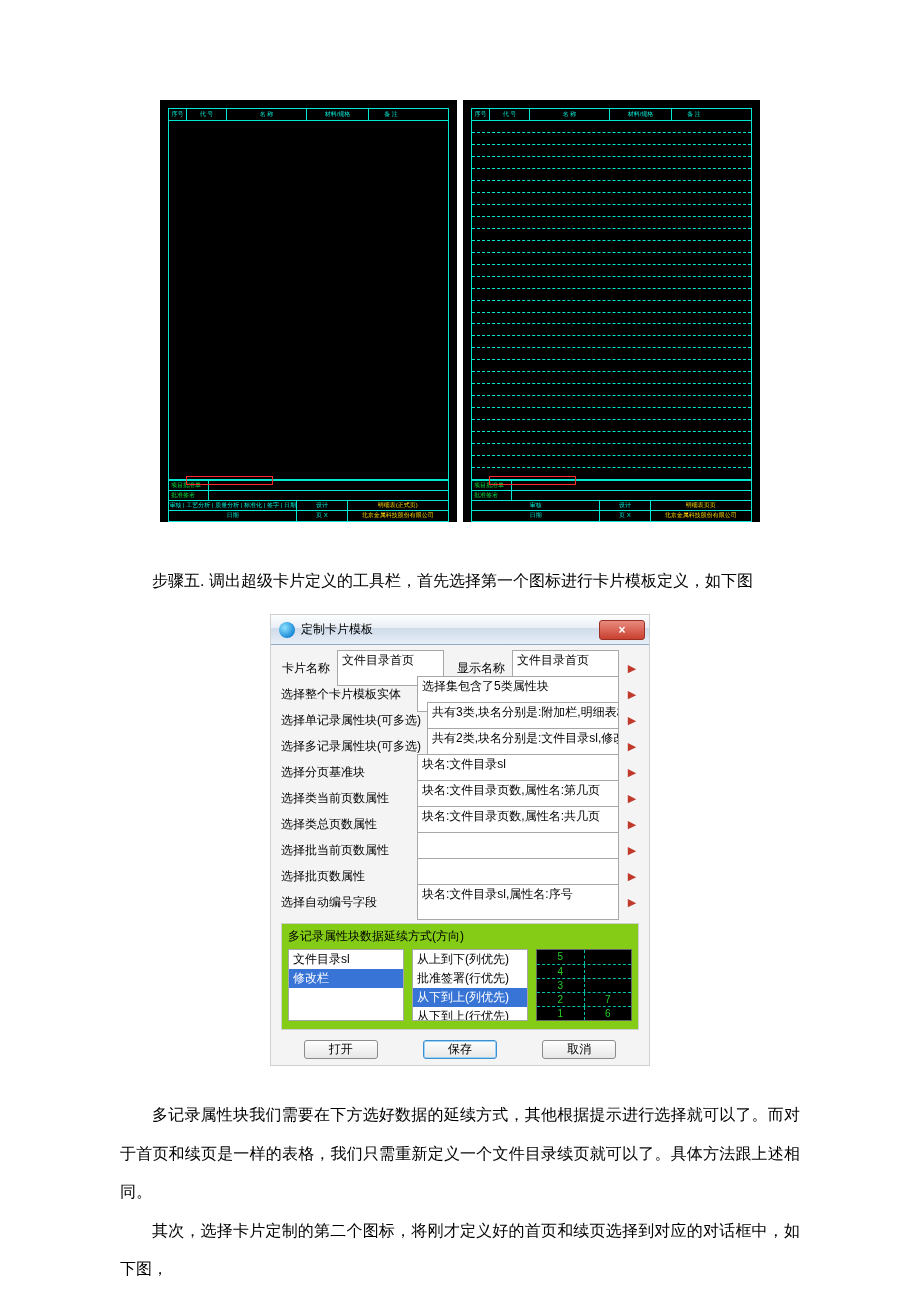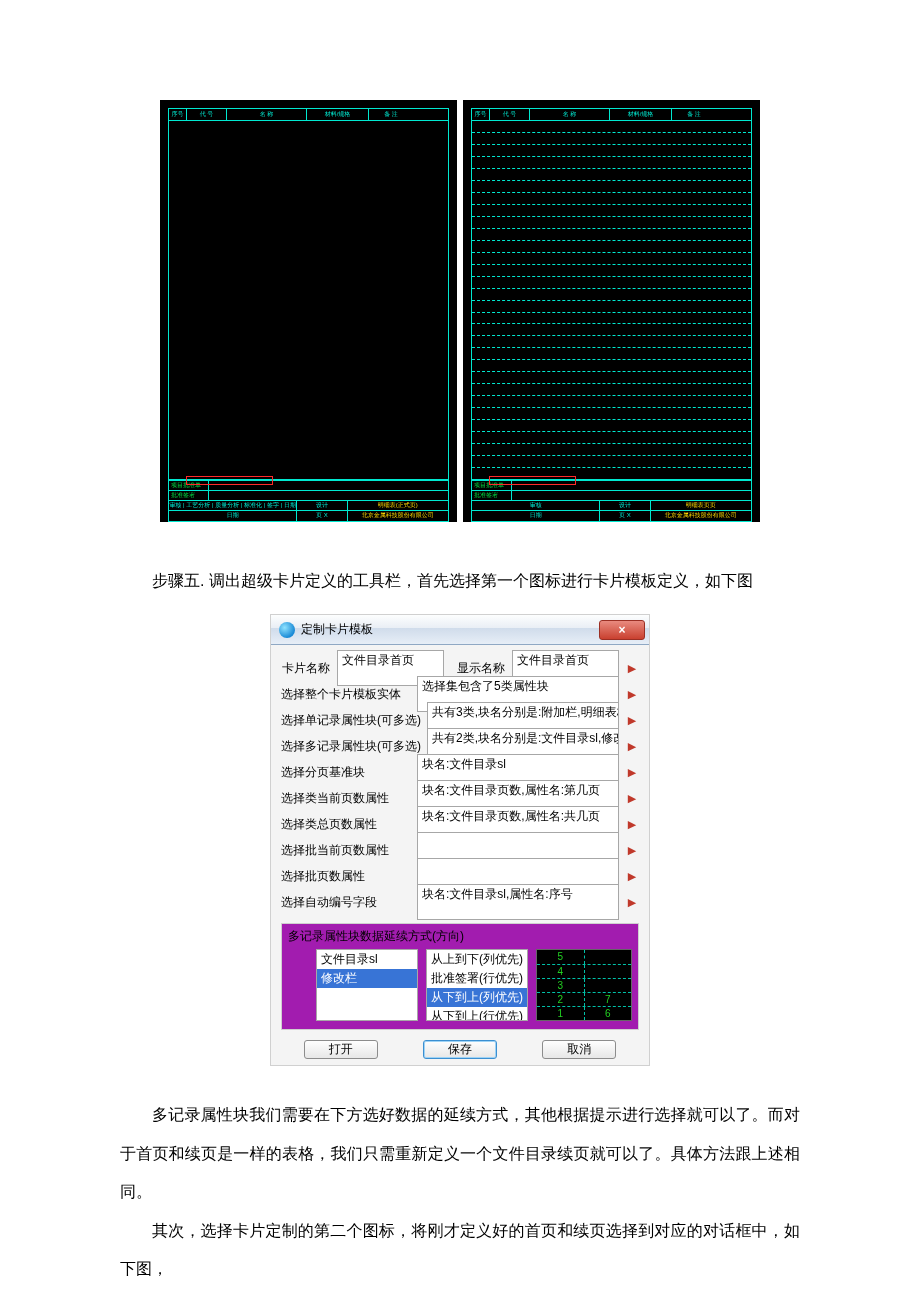--- a/index.html
+++ b/index.html
@@ -91,25 +91,25 @@
     height:36px; line-height:18px; border:1px solid #a7a7a7; background:#fff;
     padding:0 4px; overflow:hidden; white-space:nowrap;
   }
   .dlg-row .val.wide { flex: 1 1 auto; }
   .dlg-row .val.mid { width: 108px; }
   .dlg-row .tri {
     flex: 0 0 14px; color:#c0392b; font-size:11px; text-align:center;
   }
   .dlg-row .spacer { flex:1; }
   .dlg-group {
-    margin-top: 8px; border:1px solid #cfcfcf; background:#a21caf;
+    margin-top: 8px; border:1px solid #cfcfcf; background:#84cc16;
     padding: 4px 6px 8px 6px;
   }
   .dlg-group-title { font-size:12px; margin-bottom:4px; }
-  .dlg-group-inner { display:flex; gap:8px;margin-left:28px; }
+  .dlg-group-inner { display:flex; gap:8px; }
   .listbox {
     flex:1; height:72px; border:1px solid #a7a7a7; background:#fff;
     font-size:12px; overflow:hidden;
   }
   .listbox .item { padding:1px 4px; white-space:nowrap; }
   .listbox .item.sel { background:#3874d6; color:#fff; }
   .preview {
     flex: 0 0 96px; height:72px; background:#000; border:1px solid #666;
     display:flex; flex-direction:column-reverse;
   }

